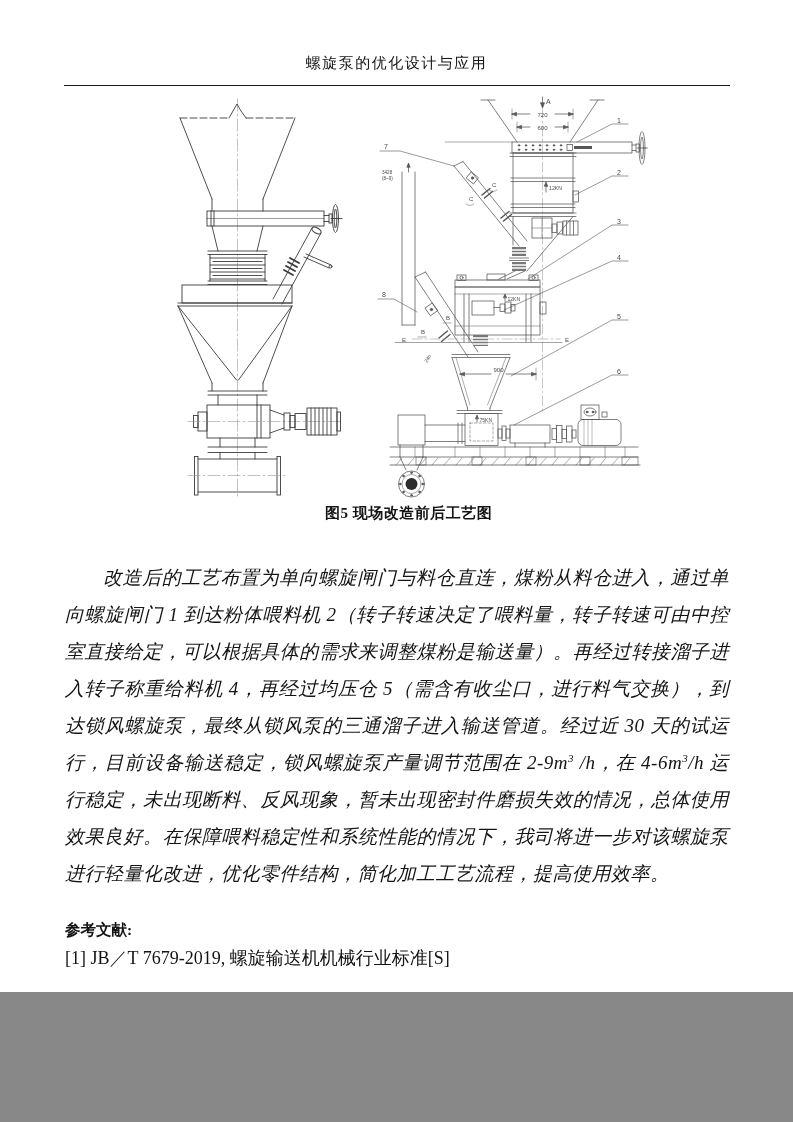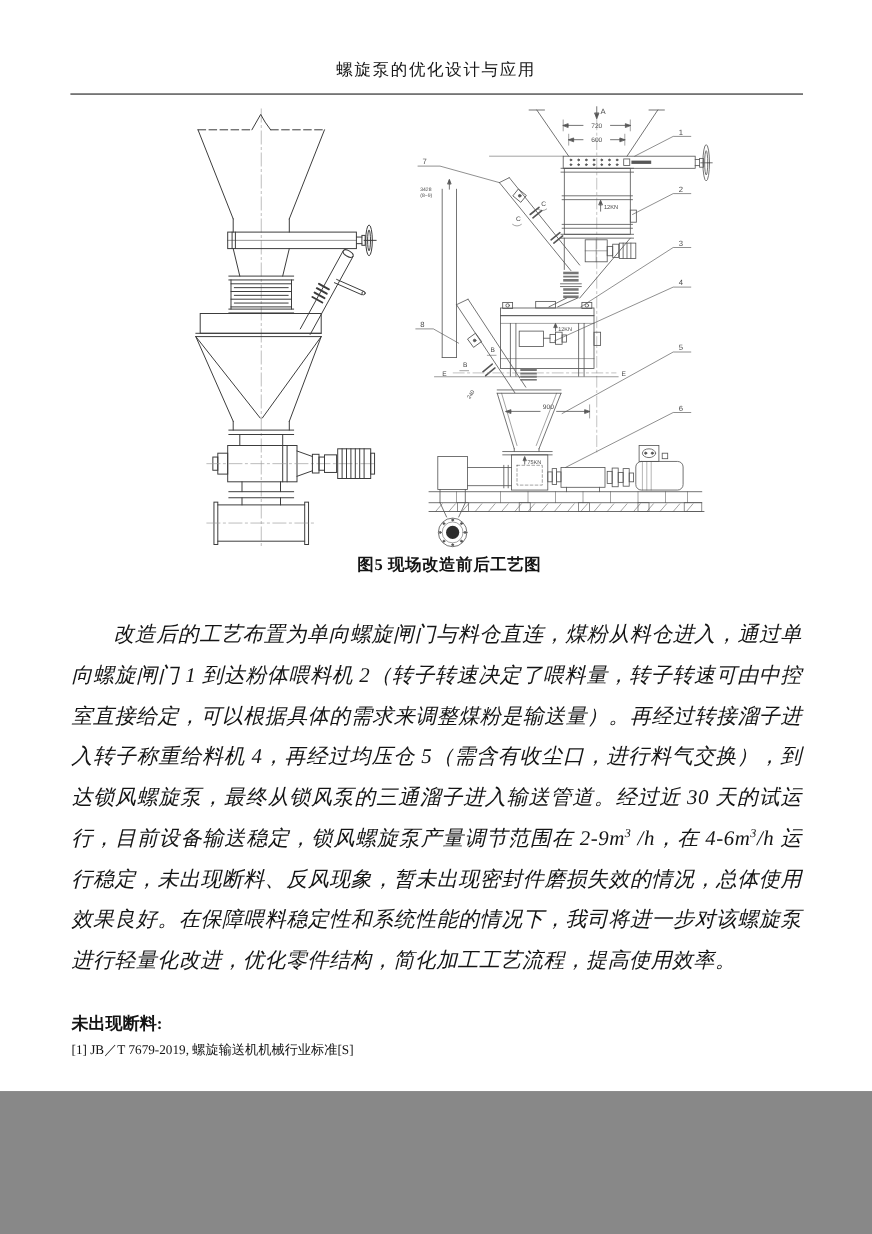--- a/index.html
+++ b/index.html
@@ -10,21 +10,21 @@
   .header-rule{position:absolute;top:85px;left:64px;width:666px;height:0;border-top:1.5px solid #1a1a1a;}
   .figure-area{position:absolute;top:95px;left:65px;width:665px;height:410px;}
   .diag-left{position:absolute;left:95px;top:0;}
   .diag-right{position:absolute;left:305px;top:0;}
   .figure-caption{position:absolute;top:504px;left:0;right:0;text-align:center;
         font-weight:bold;font-size:15px;letter-spacing:0.5px;margin-left:24px;}
   .body-text{position:absolute;top:540px;left:65px;width:664px;
         font-size:19px;line-height:37px;text-align:justify;text-indent:2em;letter-spacing:0.5px;font-style:italic;}
   .body-text sup{font-size:11px;line-height:0;}
   .refs-heading{position:absolute;top:920px;left:65px;font-weight:bold;font-size:15.5px;}
-  .refs-item{position:absolute;top:946px;left:65px;font-size:12px;}
+  .refs-item{position:absolute;top:946px;left:65px;font-size:18px;}
   .footer-rule{position:absolute;top:1048px;left:64px;width:666px;height:0;border-top:2.5px solid #000;}
   .footer-page{position:absolute;top:1054px;left:0;right:0;text-align:center;font-size:12.5px;}
   .footer-issue{position:absolute;top:1054px;right:64px;font-size:12.5px;}
   svg text{font-family:"Liberation Sans","DejaVu Sans",sans-serif;fill:#4a4a4a;stroke:none;}
 </style>
 </head>
 <body>
 
 <div class="page">
 
@@ -327,20 +327,20 @@
           <text x="12" y="202" font-size="7">8</text>
         </g>
       </g>
     </svg>
   </div>
 
   <div class="figure-caption">图5 现场改造前后工艺图</div>
 
   <p class="body-text"><span>改造后的工艺布置为单向螺旋闸门与料仓直连，煤粉从料仓进入，通过单向螺旋闸门 1 到达粉体喂料机 2（转子转速决定了喂料量，转子转速可由中控室直接给定，可以根据具体的需求来调整煤粉是输送量）。再经过转接溜子进入转子称重给料机 4，再经过均压仓 5（需含有收尘口，进行料气交换），到达锁风螺旋泵，最终从锁风泵的三通溜子进入输送管道。经过近 30 天的试运行，目前设备输送稳定，锁风螺旋泵产量调节范围在 2-9m</span><sup>3</sup><span> /h，在 4-6m</span><sup>3</sup><span>/h 运行稳定，未出现断料、反风现象，暂未出现密封件磨损失效的情况，总体使用效果良好。在保障喂料稳定性和系统性能的情况下，我司将进一步对该螺旋泵进行轻量化改进，优化零件结构，简化加工工艺流程，提高使用效率。</span></p>
 
-  <div class="refs-heading">未出现断料:</div>
+  <div class="refs-heading">参考文献:</div>
   <div class="refs-item">[1] JB／T 7679-2019, 螺旋输送机机械行业标准[S]</div>
 
   <div class="footer-rule"></div>
   <div class="footer-page">44</div>
   <div class="footer-issue">2017.No.4</div>
 
 </div>
 
 </body></html>

